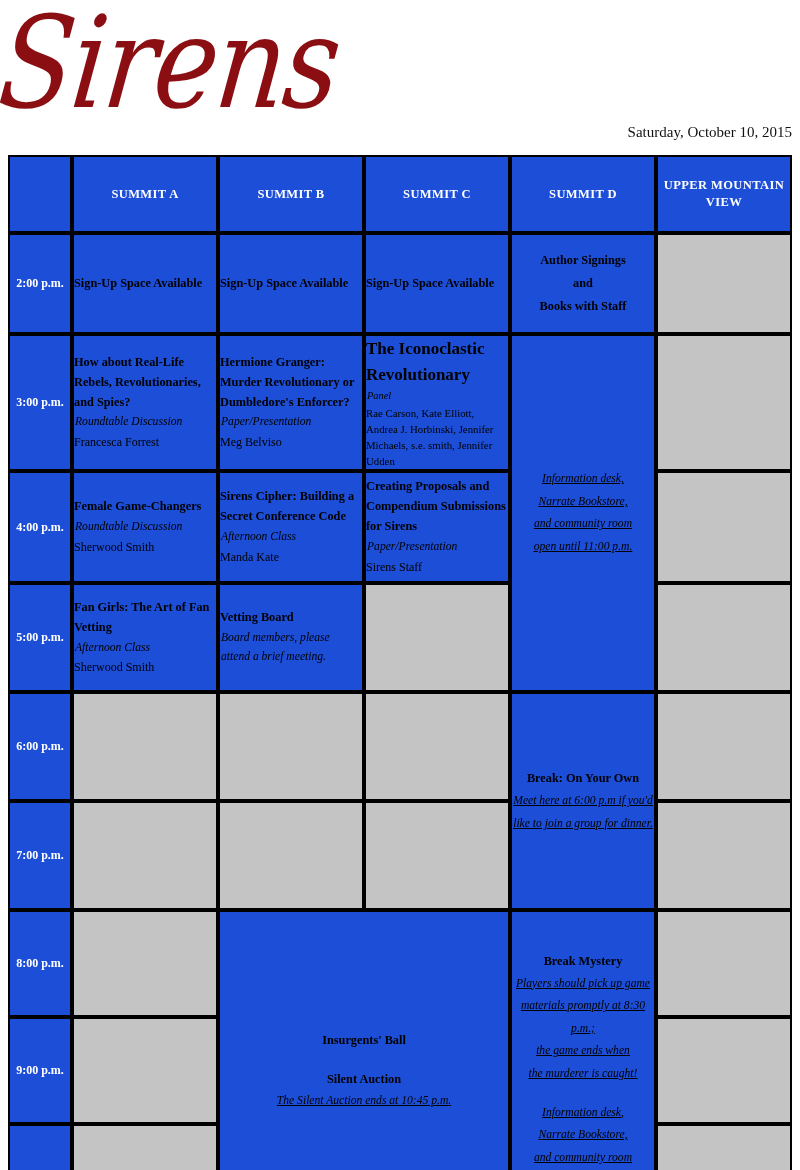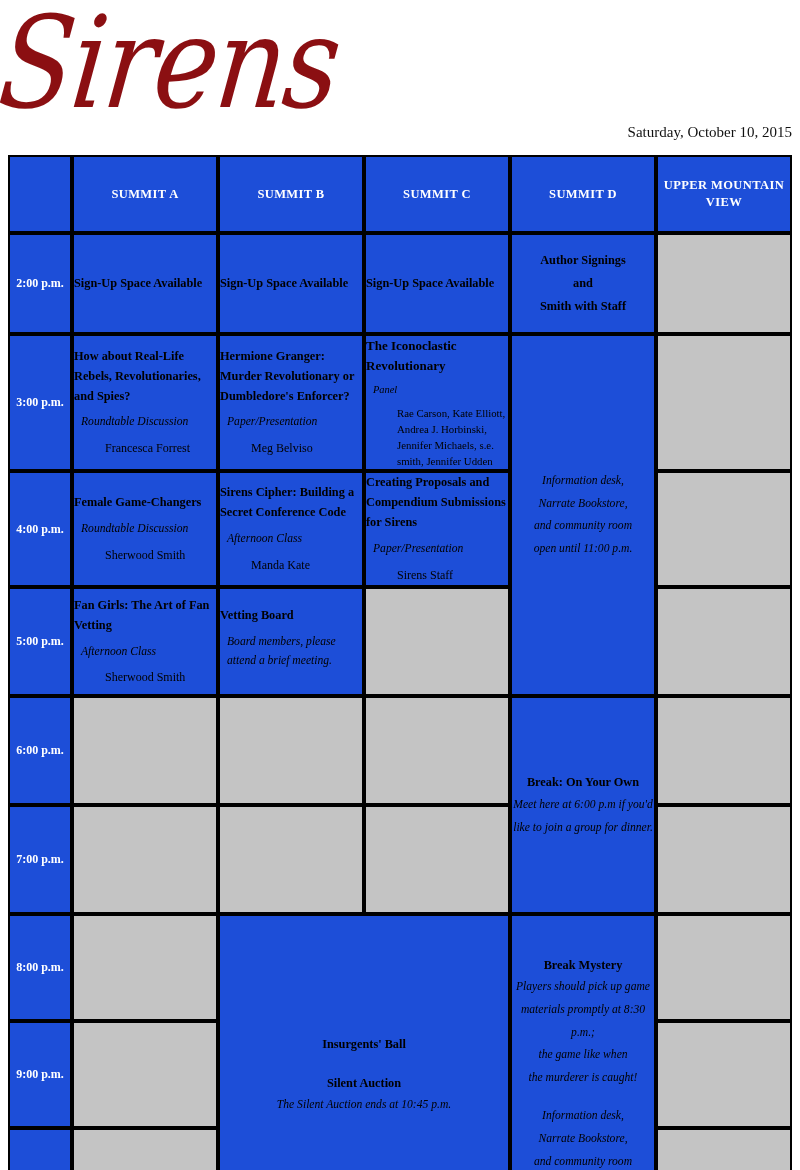--- a/index.html
+++ b/index.html
@@ -115,52 +115,52 @@
     vertical-align: middle;
   }
 
   .t-title {
     font-weight: bold;
     font-size: 12.3px;
     line-height: 1.62;
     margin: 0;
   }
   .t-title.sm {
-    font-size: 13px;
+    font-size: 17px;
     line-height: 1.5;
   }
   .t-kind {
     font-style: italic;
     font-size: 11.6px;
     line-height: 1.62;
-    margin: 7px;
+    margin: 1px;
   }
   .t-kind.sm {
     font-size: 10.4px;
     line-height: 1.5;
   }
   .t-people {
     font-size: 12px;
     line-height: 1.62;
     margin: 0;
-    padding-left: 31px;
   }
   .t-people.sm {
     font-size: 10.8px;
     line-height: 1.5;
   }
 
   .ctr .t-title {
     line-height: 1.85;
   }
   .note-ital {
     font-style: italic;
     font-size: 11.6px;
     line-height: 1.95;
     margin: 0;
+    text-decoration: underline;
   }
   .blockgap { height: 16px; }
   .hdr-umv { line-height: 1.35; }
 </style>
 </head>
 <body>
 
 <div class="masthead">
   <div class="logo">Sirens</div>
   <div class="date-line">Saturday, October 10, 2015</div>
@@ -193,21 +193,21 @@
     </td>
     <td class="cell">
       <p class="t-title">Sign-Up Space Available</p>
     </td>
     <td class="cell">
       <p class="t-title">Sign-Up Space Available</p>
     </td>
     <td class="cell ctr">
       <p class="t-title">Author Signings</p>
       <p class="t-title">and</p>
-      <p class="t-title">Smith with Staff</p>
+      <p class="t-title">Books with Staff</p>
     </td>
     <td class="cell gray"></td>
   </tr>
 
   <tr>
     <td class="time-cell">3:00 p.m.</td>
     <td class="cell" style="height:110px">
       <p class="t-title">How about Real-Life Rebels, Revolutionaries, and Spies?</p>
       <p class="t-kind">Roundtable Discussion</p>
       <p class="t-people">Francesca Forrest</p>
@@ -293,21 +293,21 @@
     <td class="cell ctr" colspan="2" rowspan="3">
       <p class="t-title">Insurgents' Ball</p>
       <div class="blockgap"></div>
       <p class="t-title">Silent Auction</p>
       <p class="note-ital">The Silent Auction ends at 10:45 p.m.</p>
     </td>
     <td class="cell ctr" rowspan="3">
       <p class="t-title">Break Mystery</p>
       <p class="note-ital">Players should pick up game</p>
       <p class="note-ital">materials promptly at 8:30 p.m.;</p>
-      <p class="note-ital">the game like when</p>
+      <p class="note-ital">the game ends when</p>
       <p class="note-ital">the murderer is caught!</p>
       <div class="blockgap"></div>
       <p class="note-ital">Information desk,</p>
       <p class="note-ital">Narrate Bookstore,</p>
       <p class="note-ital">and community room</p>
       <p class="note-ital">open  until 11:00 p.m.</p>
     </td>
     <td class="cell gray"></td>
   </tr>
 

